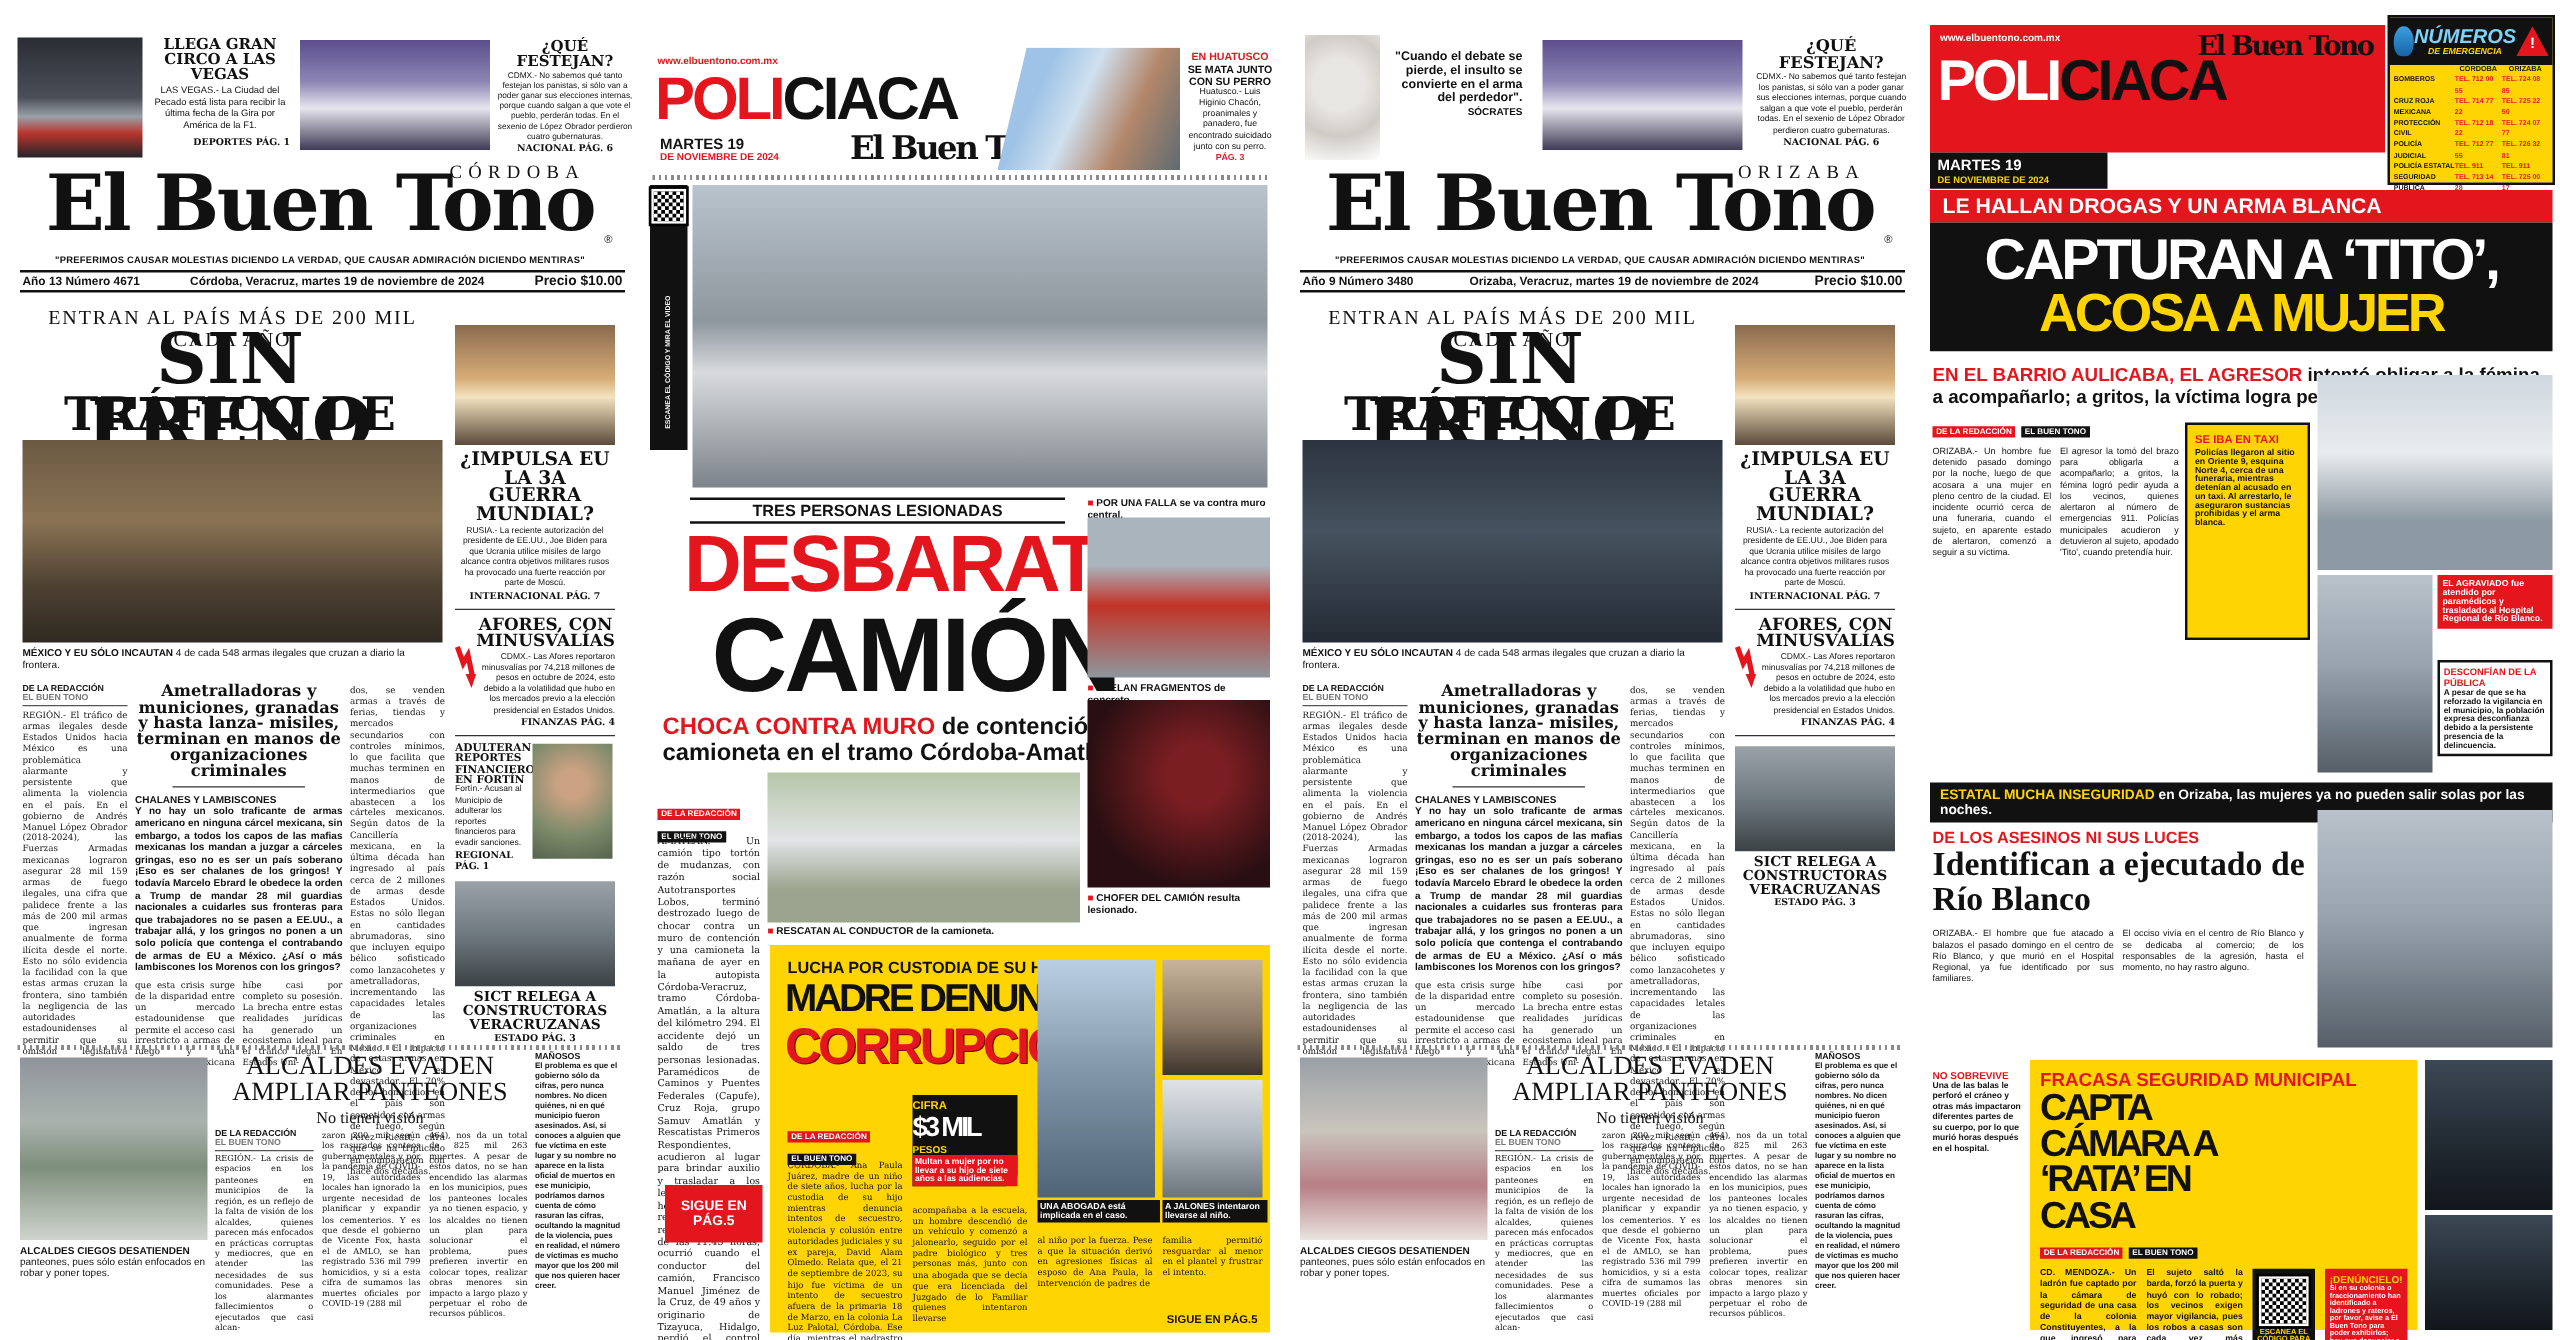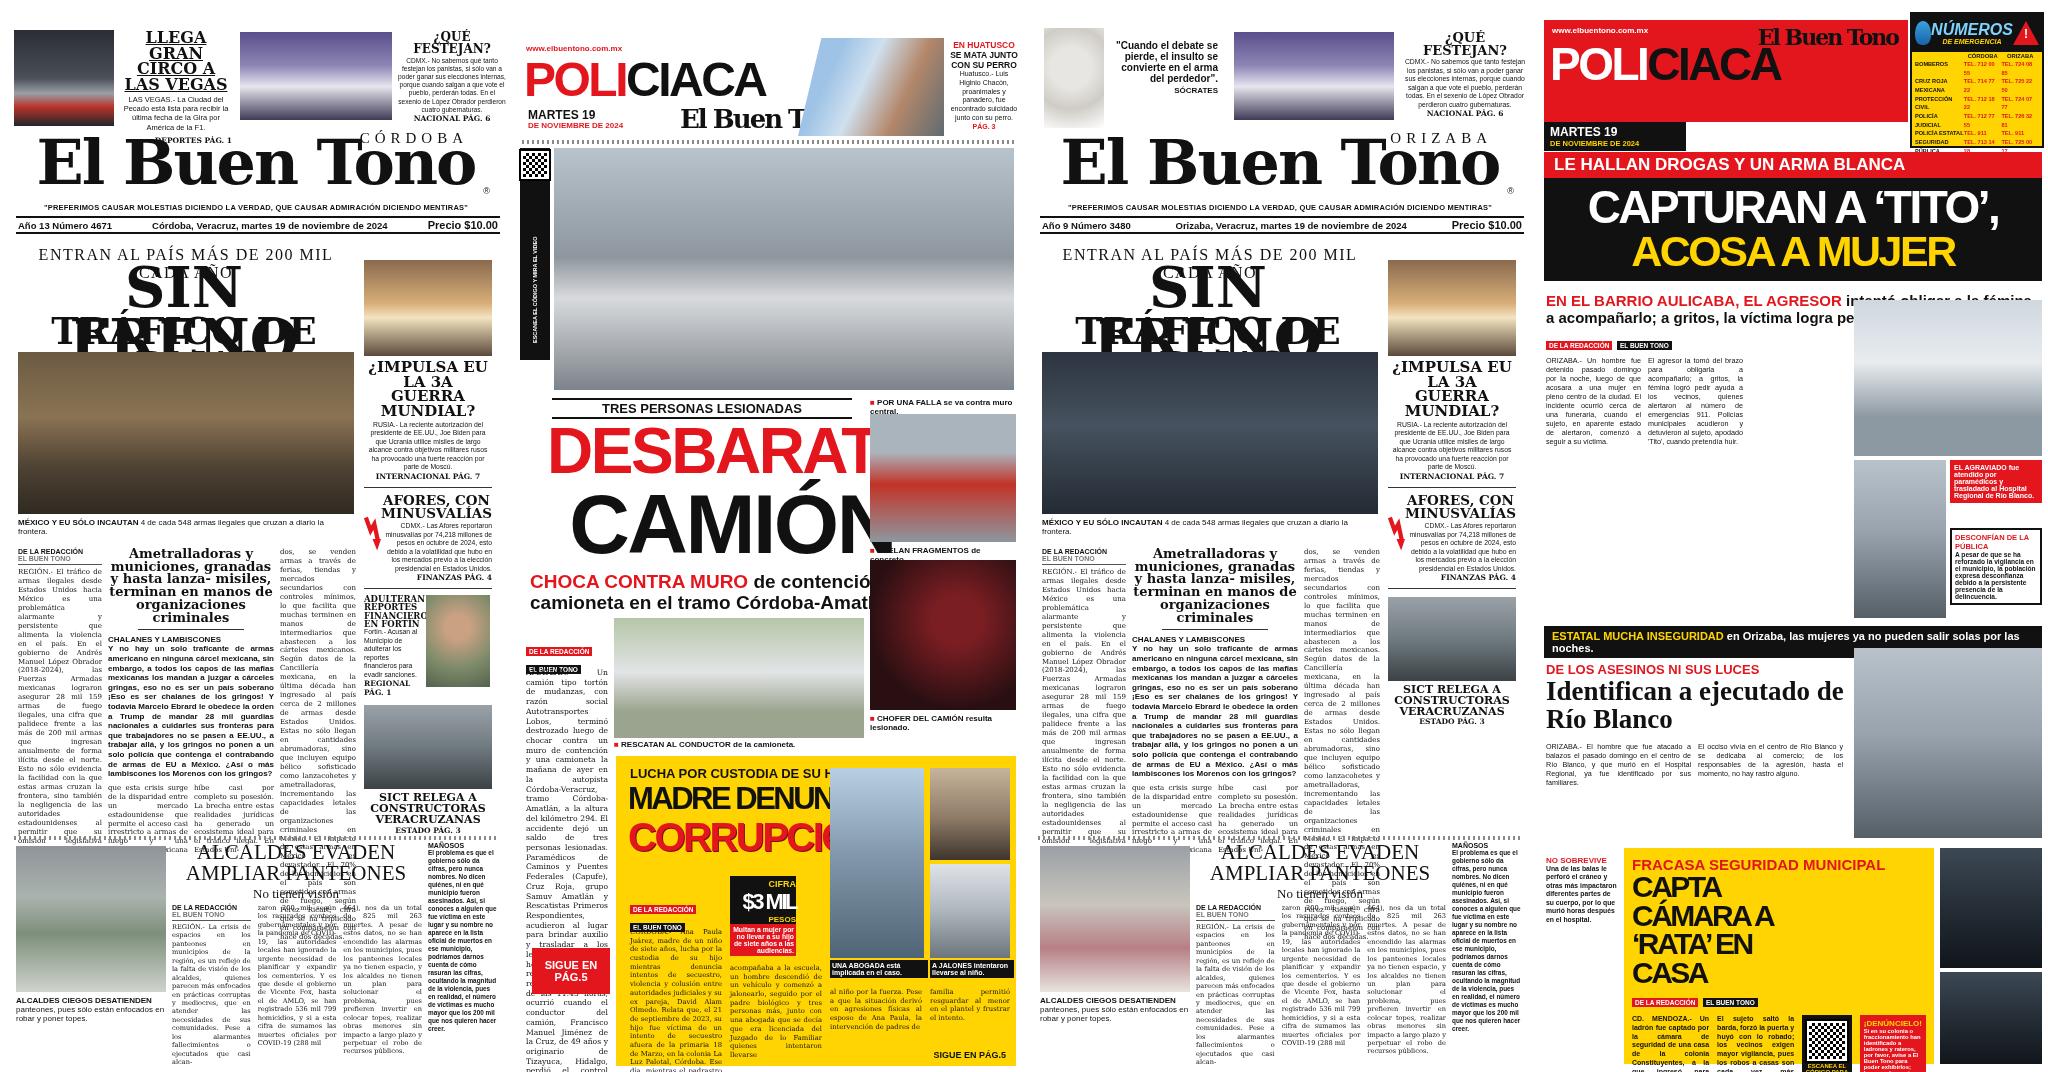--- a/index.html
+++ b/index.html
@@ -58,21 +58,21 @@
   .sigue{background:#e3161e;color:#fff;font-weight:bold;text-align:center;}
 </style>
 </head>
 <body>
 
 <div class="sheet">
 
   <div class="page" style="left:0;">
     <div class="abs ph ph-f1" style="left:14px;top:30px;width:100px;height:96px;"></div>
     <div class="abs" style="left:120px;top:30px;width:112px;">
-      <div class="sbt ctr" style="font-size:16px;text-decoration:underline;">LLEGA GRAN CIRCO A LAS VEGAS</div>
+      <div class="sbt ctr" style="font-size:12px;">LLEGA GRAN CIRCO A LAS VEGAS</div>
       <div class="sbody ctr" style="font-size:7.5px;margin-top:2px;">LAS VEGAS.- La Ciudad del Pecado está lista para recibir la última fecha de la Gira por América de la F1.</div>
       <div class="stag" style="text-align:right;margin-top:4px;">DEPORTES PÁG. 1</div>
     </div>
     <div class="abs ph ph-crowd" style="left:240px;top:32px;width:152px;height:88px;"></div>
     <div class="abs" style="left:398px;top:32px;width:108px;">
       <div class="sbt ctr" style="font-size:12px;">¿QUÉ FESTEJAN?</div>
       <div class="sbody ctr" style="font-size:6.6px;margin-top:1px;">CDMX.- No sabemos qué tanto festejan los panistas, si sólo van a poder ganar sus elecciones internas, porque cuando salgan a que vote el pueblo, perderán todas. En el sexenio de López Obrador perdieron cuatro gubernaturas.</div>
       <div class="stag ctr">NACIONAL PÁG. 6</div>
     </div>
 
@@ -202,21 +202,21 @@
 
     <div class="abs yellowbox" style="left:104px;top:756px;width:400px;height:310px;">
       <div class="b" style="font-size:13px;margin:10px 0 0 14px;">LUCHA POR CUSTODIA DE SU HIJO</div>
       <div class="polbrand" style="font-size:31px;margin:0 0 0 12px;">MADRE DENUNCIA</div>
       <div class="polbrand red" style="font-size:40px;margin:-2px 0 0 12px;text-shadow:1px 1px 0 #7a0d0d;">CORRUPCIÓN</div>
       <div style="position:absolute;left:14px;top:142px;">
         <span class="tagbox" style="background:#e3161e;">DE LA REDACCIÓN</span><br>
         <span class="tagbox" style="background:#111;">EL BUEN TONO</span>
       </div>
       <div class="bodytxt abs" style="left:14px;top:172px;width:92px;height:130px;font-size:6.8px;">CÓRDOBA.- Ana Paula Juárez, madre de un niño de siete años, lucha por la custodia de su hijo mientras denuncia intentos de secuestro, violencia y colusión entre autoridades judiciales y su ex pareja, David Alam Olmedo. Relata que, el 21 de septiembre de 2023, su hijo fue víctima de un intento de secuestro afuera de la primaria 18 de Marzo, en la colonia La Luz Palotal, Córdoba. Ese día, mientras el padrastro del menor lo</div>
-      <div class="abs" style="left:114px;top:120px;width:66px;background:#111;color:#fff;text-align:right;border-radius:0 0 10px 0;">
+      <div class="abs" style="left:114px;top:120px;width:84px;background:#111;color:#fff;text-align:left;border-radius:0 0 10px 0;">
         <div class="b" style="color:#ffd400;font-size:9px;padding-top:3px;">CIFRA</div>
         <div class="polbrand" style="font-size:22px;">$3 MIL</div>
         <div class="b" style="color:#ffd400;font-size:8px;">PESOS</div>
         <div style="background:#e3161e;font-size:6.8px;font-weight:bold;padding:2px;">Multan a mujer por no llevar a su hijo de siete años a las audiencias.</div>
       </div>
       <div class="bodytxt abs" style="left:114px;top:208px;width:92px;font-size:6.8px;">acompañaba a la escuela, un hombre descendió de un vehículo y comenzó a jalonearlo, seguido por el padre biológico y tres personas más, junto con una abogada que se decía que era licenciada del Juzgado de lo Familiar quienes intentaron llevarse</div>
       <div class="abs ph ph-cust1" style="left:214px;top:12px;width:94px;height:190px;"></div>
       <div class="abs" style="left:214px;top:204px;width:94px;background:#111;color:#fff;font-size:7px;font-weight:bold;padding:2px;">UNA ABOGADA está implicada en el caso.</div>
       <div class="abs ph ph-cust2" style="left:314px;top:12px;width:80px;height:92px;"></div>
       <div class="abs ph ph-cust3" style="left:314px;top:108px;width:80px;height:94px;"></div>
@@ -383,20 +383,24 @@
       <div class="polbrand" style="color:#fff;font-size:46px;line-height:1;">CAPTURAN A ‘TITO’,</div>
       <div class="polbrand" style="color:#ffd400;font-size:43px;line-height:1;">ACOSA A MUJER</div>
     </div>
     <div class="abs b" style="left:10px;top:292px;width:494px;font-size:15px;line-height:1.15;"><span class="red">EN EL BARRIO AULICABA, EL AGRESOR </span><span>intentó obligar a la fémina a acompañarlo; a gritos, la víctima logra pedir ayuda</span></div>
     <div class="abs" style="left:10px;top:334px;">
       <span class="tagbox" style="background:#e3161e;">DE LA REDACCIÓN</span>
       <span class="tagbox" style="background:#111;">EL BUEN TONO</span>
     </div>
     <div class="abs sbody jus" style="left:10px;top:356px;width:95px;font-size:7.2px;">ORIZABA.- Un hombre fue detenido pasado domingo por la noche, luego de que acosara a una mujer en pleno centro de la ciudad. El incidente ocurrió cerca de una funeraria, cuando el sujeto, en aparente estado de alertaron, comenzó a seguir a su víctima.</div>
     <div class="abs sbody jus" style="left:112px;top:356px;width:95px;font-size:7.2px;">El agresor la tomó del brazo para obligarla a acompañarlo; a gritos, la fémina logró pedir ayuda a los vecinos, quienes alertaron al número de emergencias 911. Policías municipales acudieron y detuvieron al sujeto, apodado 'Tito', cuando pretendía huir.</div>
+    <div class="abs yellowbox" style="left:214px;top:340px;width:96px;height:170px;padding:6px;box-sizing:border-box;outline:2px solid #111;">
+      <div class="b red" style="font-size:9px;">SE IBA EN TAXI</div>
+      <div class="b" style="font-size:7px;margin-top:3px;">Policías llegaron al sitio en Oriente 9, esquina Norte 4, cerca de una funeraria, mientras detenían al acusado en un taxi. Al arrestarlo, le aseguraron sustancias prohibidas y el arma blanca.</div>
+    </div>
     <div class="abs ph ph-taxi" style="left:318px;top:300px;width:188px;height:156px;"></div>
     <div class="abs" style="left:318px;top:460px;width:92px;height:158px;">
         <div class="ph ph-alley" style="width:100%;height:100%;"></div>
       </div>
     <div class="abs" style="left:414px;top:460px;width:92px;background:#e3161e;color:#fff;font-size:7px;font-weight:bold;padding:4px;box-sizing:border-box;"><span>EL AGRAVIADO</span><span> fue atendido por paramédicos y trasladado al Hospital Regional de Río Blanco.</span></div>
     <div class="abs" style="left:414px;top:528px;width:92px;border:2px solid #111;padding:3px;box-sizing:border-box;">
       <div class="b red" style="font-size:7.5px;">DESCONFÍAN DE LA PÚBLICA</div>
       <div class="b" style="font-size:6.6px;">A pesar de que se ha reforzado la vigilancia en el municipio, la población expresa desconfianza debido a la persistente presencia de la delincuencia.</div>
     </div>
     <div class="abs" style="left:8px;top:626px;width:498px;background:#111;color:#fff;font-weight:bold;font-size:11px;padding:4px 8px;box-sizing:border-box;"><span style="color:#ffd400;">ESTATAL MUCHA INSEGURIDAD</span><span> en Orizaba, las mujeres ya no pueden salir solas por las noches.</span></div>

